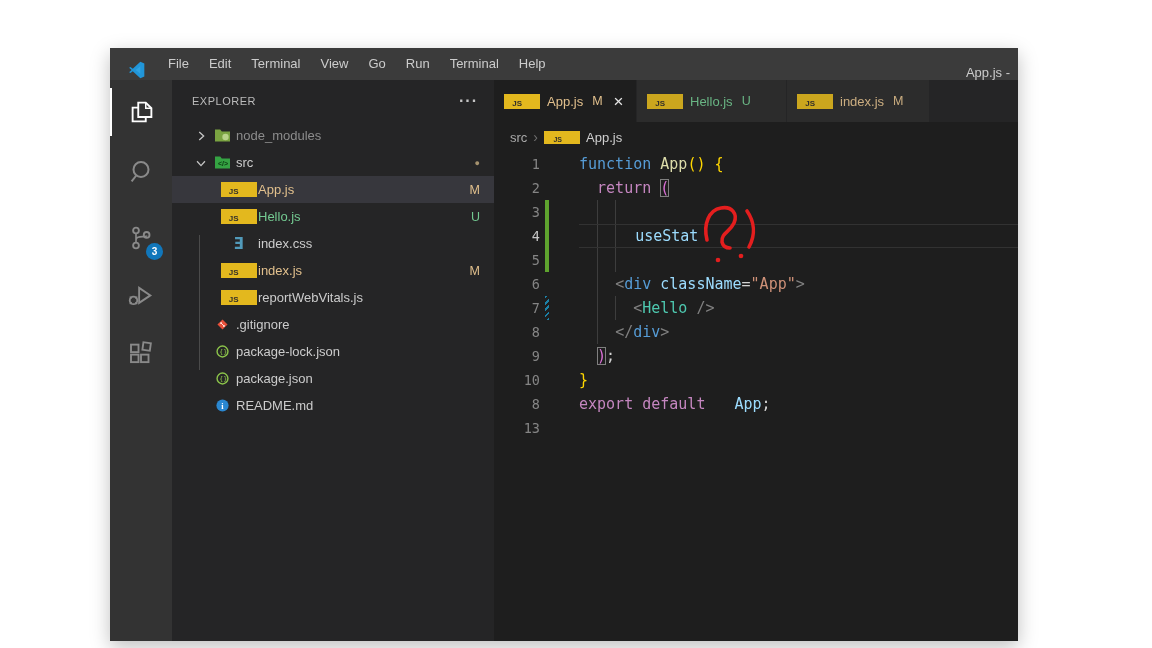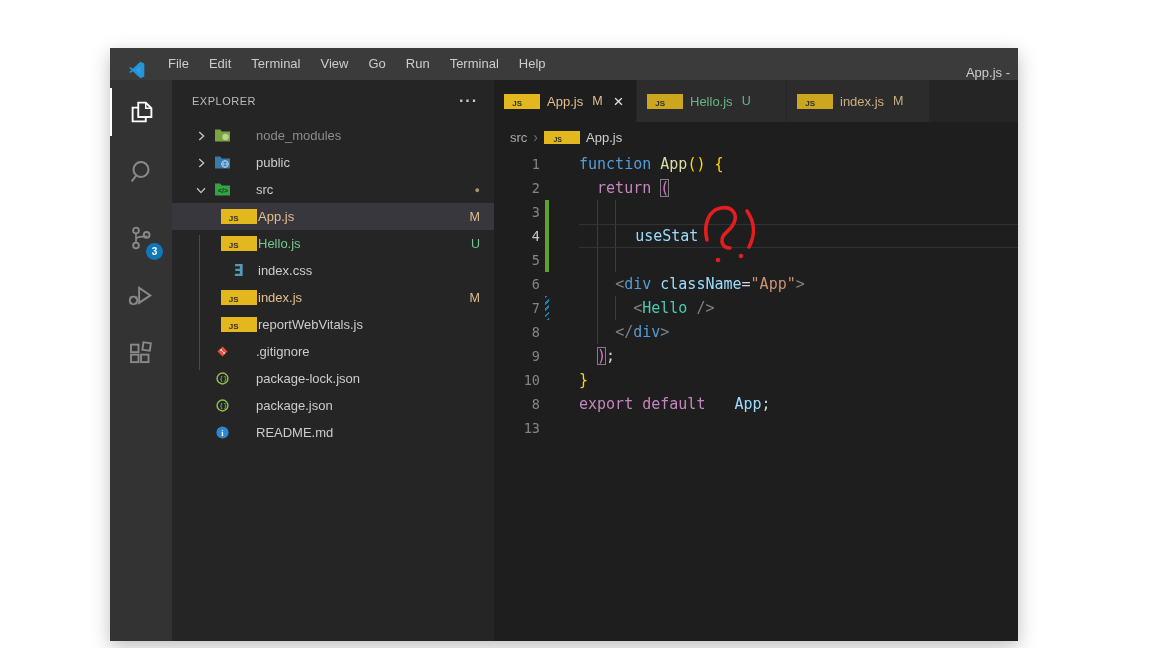--- a/index.html
+++ b/index.html
@@ -38,21 +38,21 @@
   .sb-section .chev { margin-right:4px; }
   .tree { position:relative; }
   .tree-row { height:27px; display:flex; align-items:center; font-size:13px; cursor:pointer;
               position:relative; }
   .tree-row.selected { background:#37373d; }
   .tree-row .chev { position:absolute; left:22px; width:14px; height:14px; }
   .tree-row .ticon { position:absolute; width:17px; height:16px; display:flex;
                      align-items:center; justify-content:center; }
   .tree-row .tlabel { position:absolute; white-space:nowrap; }
   .tree-row .tbadge { position:absolute; right:14px; font-size:12.5px; }
-  .lv1 .ticon { left:42px; } .lv1 .tlabel { left:84px; }
+  .lv1 .ticon { left:42px; } .lv1 .tlabel { left:64px; }
   .lv2 .ticon { left:58px; } .lv2 .tlabel { left:86px; }
   .c-default { color:#cccccc; } .c-dim { color:#8c8c8c; }
   .c-modified { color:var(--modified,#e2c08d); } .c-untracked { color:var(--untracked,#73c991); }
   .tree-guide { position:absolute; width:1px; background:#4a4a4a; left:27px; z-index:3; }
 
   
   .editorgroup { width:524px; position:relative; background:#1e1e1e; flex:0 0 auto; }
   .tabbar { height:42px; background:#252526; display:flex; }
   .tab { height:42px; display:flex; align-items:center; padding:0 10px; font-size:13px;
          background:#2d2d2d; border-right:1px solid #252526; cursor:pointer; gap:7px; }
@@ -174,33 +174,20 @@
             <span class="ticon">
               <svg width="17" height="15" viewBox="0 0 17 15">
                 <path d="M1 1.5h5.2l1.6 2H16v10H1z" fill="#7aa341"></path>
                 <circle cx="11.5" cy="9" r="3.2" fill="#b9d38a"></circle>
               </svg>
             </span>
             <span class="tlabel c-dim">node_modules</span>
           </div>
           <div class="tree-row lv1">
             <span class="chev"><svg width="14" height="14" viewBox="0 0 16 16">
-                <polyline points="6,3.5 11,8 6,12.5" fill="none" stroke="#c5c5c5" stroke-width="1.5"></polyline>
-              </svg></span>
-            <span class="ticon">
-              <svg width="17" height="15" viewBox="0 0 17 15">
-                <path d="M1 1.5h5.2l1.6 2H16v10H1z" fill="#3a79a8"></path>
-                <circle cx="11" cy="9" r="3.4" fill="none" stroke="#a8d4f2" stroke-width="1"></circle>
-                <path d="M7.6 9h6.8 M11 5.6c-2.6 2.2-2.6 4.6 0 6.8 2.6-2.2 2.6-4.6 0-6.8z" fill="none" stroke="#a8d4f2" stroke-width=".8"></path>
-              </svg>
-            </span>
-            <span class="tlabel c-default">public</span>
-          </div>
-          <div class="tree-row lv1">
-            <span class="chev"><svg width="14" height="14" viewBox="0 0 16 16">
                 <polyline points="3.5,6 8,11 12.5,6" fill="none" stroke="#c5c5c5" stroke-width="1.5"></polyline>
               </svg></span>
             <span class="ticon">
               <svg width="17" height="15" viewBox="0 0 17 15">
                 <path d="M1 1.5h5.2l1.6 2H16v10H1z" fill="#35a343"></path>
                 <text x="4" y="11" font-size="7" font-weight="bold" fill="#0b3a12" font-family="Liberation Sans,sans-serif">&lt;/&gt;</text>
               </svg>
             </span>
             <span class="tlabel c-default">src</span>
             <span class="tbadge c-default" style="color:#a5926e;font-size:9px;">●</span>

